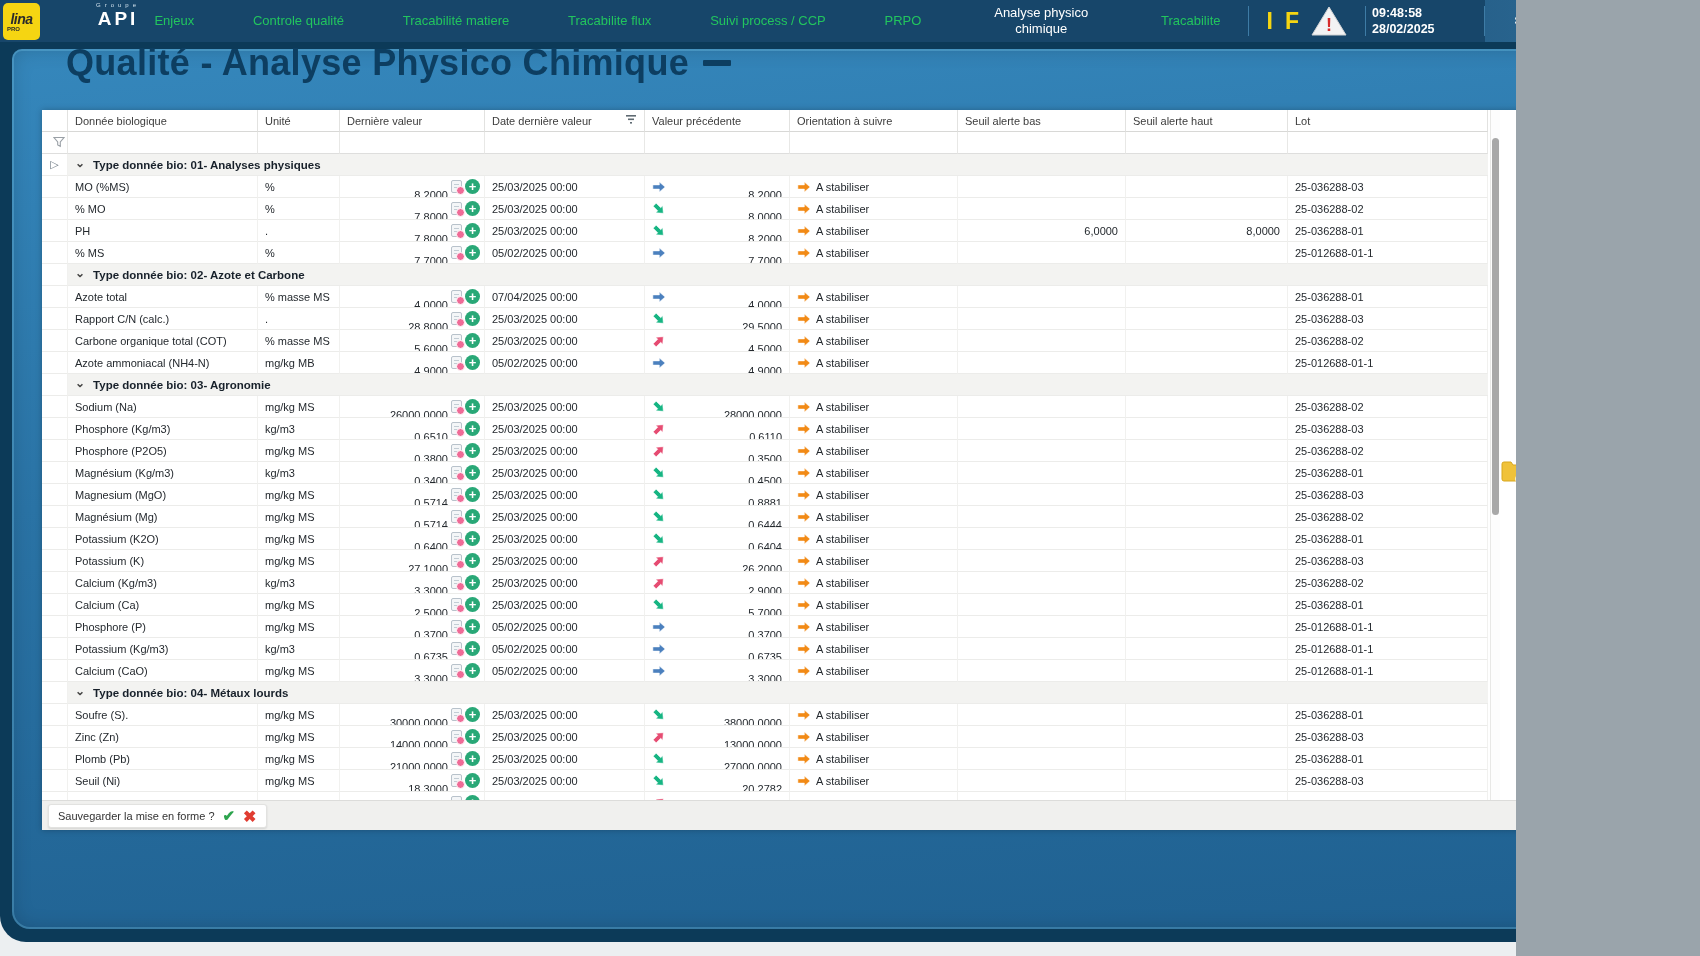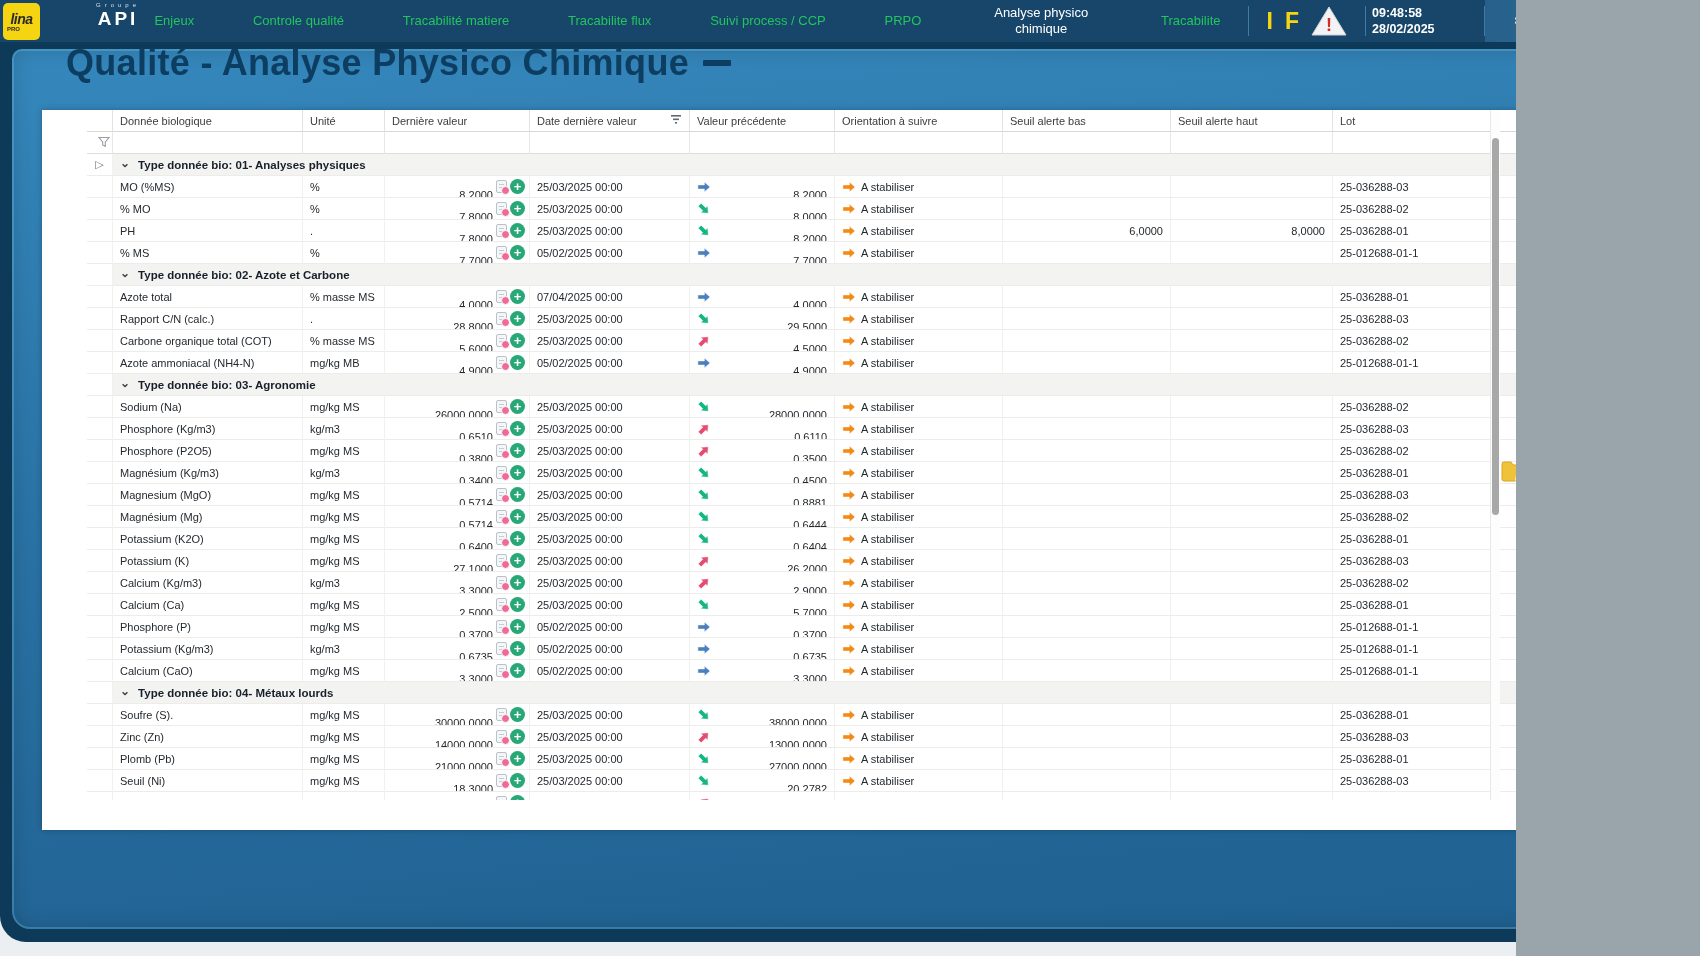--- a/index.html
+++ b/index.html
@@ -32,21 +32,21 @@
     background:linear-gradient(175deg,#3587bc 0%,#2a73a5 45%,#1f6090 100%);
     box-shadow:inset 0 0 0 2px rgba(140,225,255,.25), inset 0 0 20px rgba(0,0,0,.18);}
   .title-row{position:absolute;left:58px;top:42px;display:flex;align-items:center;z-index:3;margin-left:8px;}
   .page-title{margin:0;font-size:36px;font-weight:600;color:#0d3e61;letter-spacing:.3px;}
   .title-dash{width:28px;height:6px;background:#0d3e61;margin-left:14px;border-radius:1px;}
 
   
   .panel{position:absolute;left:42px;top:110px;width:1503px;height:720px;background:#ffffff;z-index:2;box-shadow:0 0 6px rgba(0,0,0,.25);}
   .rows-region{position:absolute;top:0;left:0;right:0;bottom:30px;overflow:hidden;}
   .tbl{width:1446px;}
-  .trow{display:grid;grid-template-columns:26px 190px 82px 145px 160px 145px 168px 168px 162px 200px;height:22px;align-items:stretch;padding-left:45px;}
+  .trow{display:grid;grid-template-columns:26px 190px 82px 145px 160px 145px 168px 168px 162px 200px;height:22px;align-items:stretch;}
   .c{display:flex;align-items:center;padding:0 7px;font-size:11px;color:#24292e;border-right:1px solid #f1f1ef;border-bottom:1px solid #ececea;overflow:hidden;white-space:nowrap;}
   .thead .c{color:#3c3c3c;border-right:1px solid #e2e2e0;border-bottom:1px solid #d8d8d6;background:#fff;}
   .frow .c{background:#fff;border-right:1px solid #e8e8e6;border-bottom:1px solid #dededd;}
   .gutter{justify-content:center;padding:0 2px;}
   .grow .glabel{grid-column:2 / -1;background:#f3f3f1;font-weight:bold;font-size:11.5px;color:#17202a;gap:8px;border-right:none;}
   .grow .gutter{background:#fff;}
   .chev{color:#444;font-size:12px;line-height:10px;transform:translateY(-2px);}
   .expand{color:#6a7680;font-size:11px;}
   .num{flex:1;text-align:right;margin-top:16px;}
   .c-right{justify-content:flex-end;}
@@ -971,20 +971,27 @@
             <div class="c"></div>
             <div class="c c-right"></div>
             <div class="c c-right"></div>
             <div class="c"></div>
           </div>
         </div>
     </div>
     <div class="vscroll">
       <div class="vthumb"></div>
     </div>
+    <div class="pfooter">
+      <div class="savebox">
+        <span class="lbl">Sauvegarder la mise en forme ?</span>
+        <span class="ck">✔</span>
+        <span class="xx">✖</span>
+      </div>
+    </div>
   </div>
 
   <div class="folder-btn">
     <svg width="30" height="28" viewBox="0 0 30 28">
       <path d="M2 6 q0-2 2-2 h7 l2 3 h12 q2 0 2 2 v12 q0 2 -2 2 H4 q-2 0 -2-2 Z" fill="#f0c23a" stroke="#d8a71e" stroke-width="1"></path>
       <circle cx="22" cy="21" r="6" fill="#3a79c9" stroke="#fff" stroke-width="1.4"></circle>
       <path d="M19.5 23.5 l1-3 3-3 2 2 -3 3 -3 1z" fill="#fff"></path>
     </svg>
   </div>
   <div class="corner-btn">

